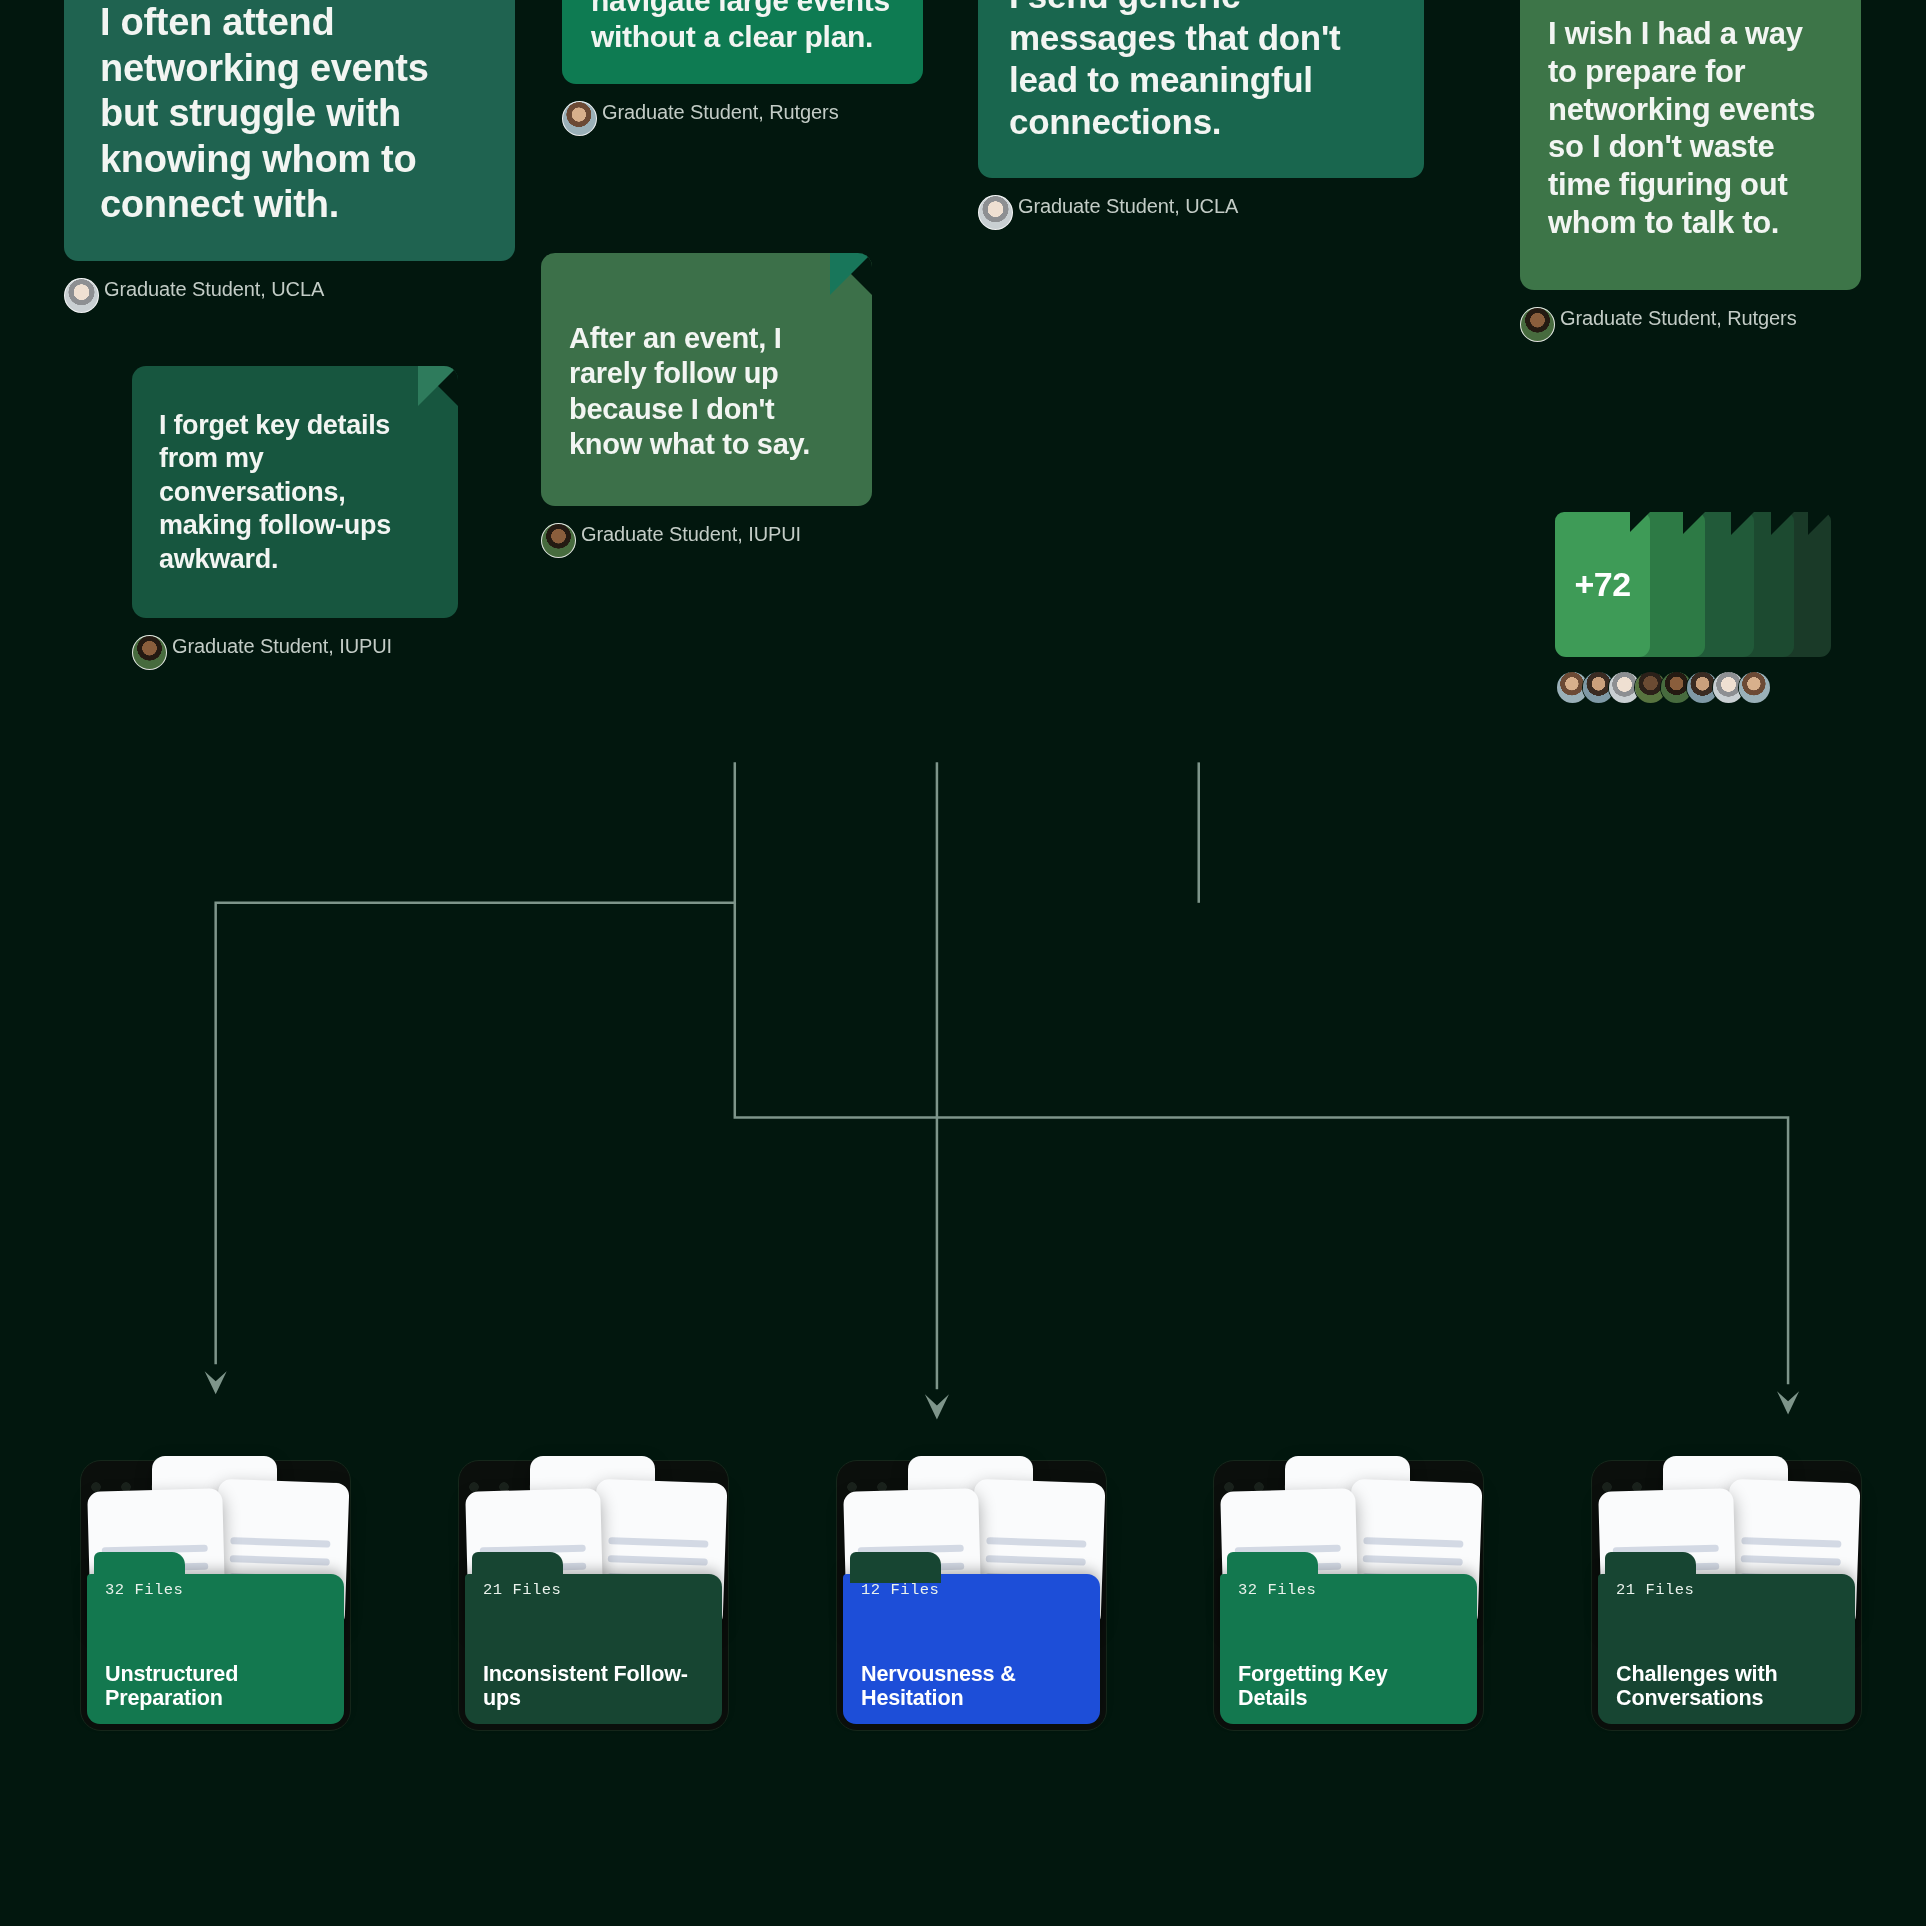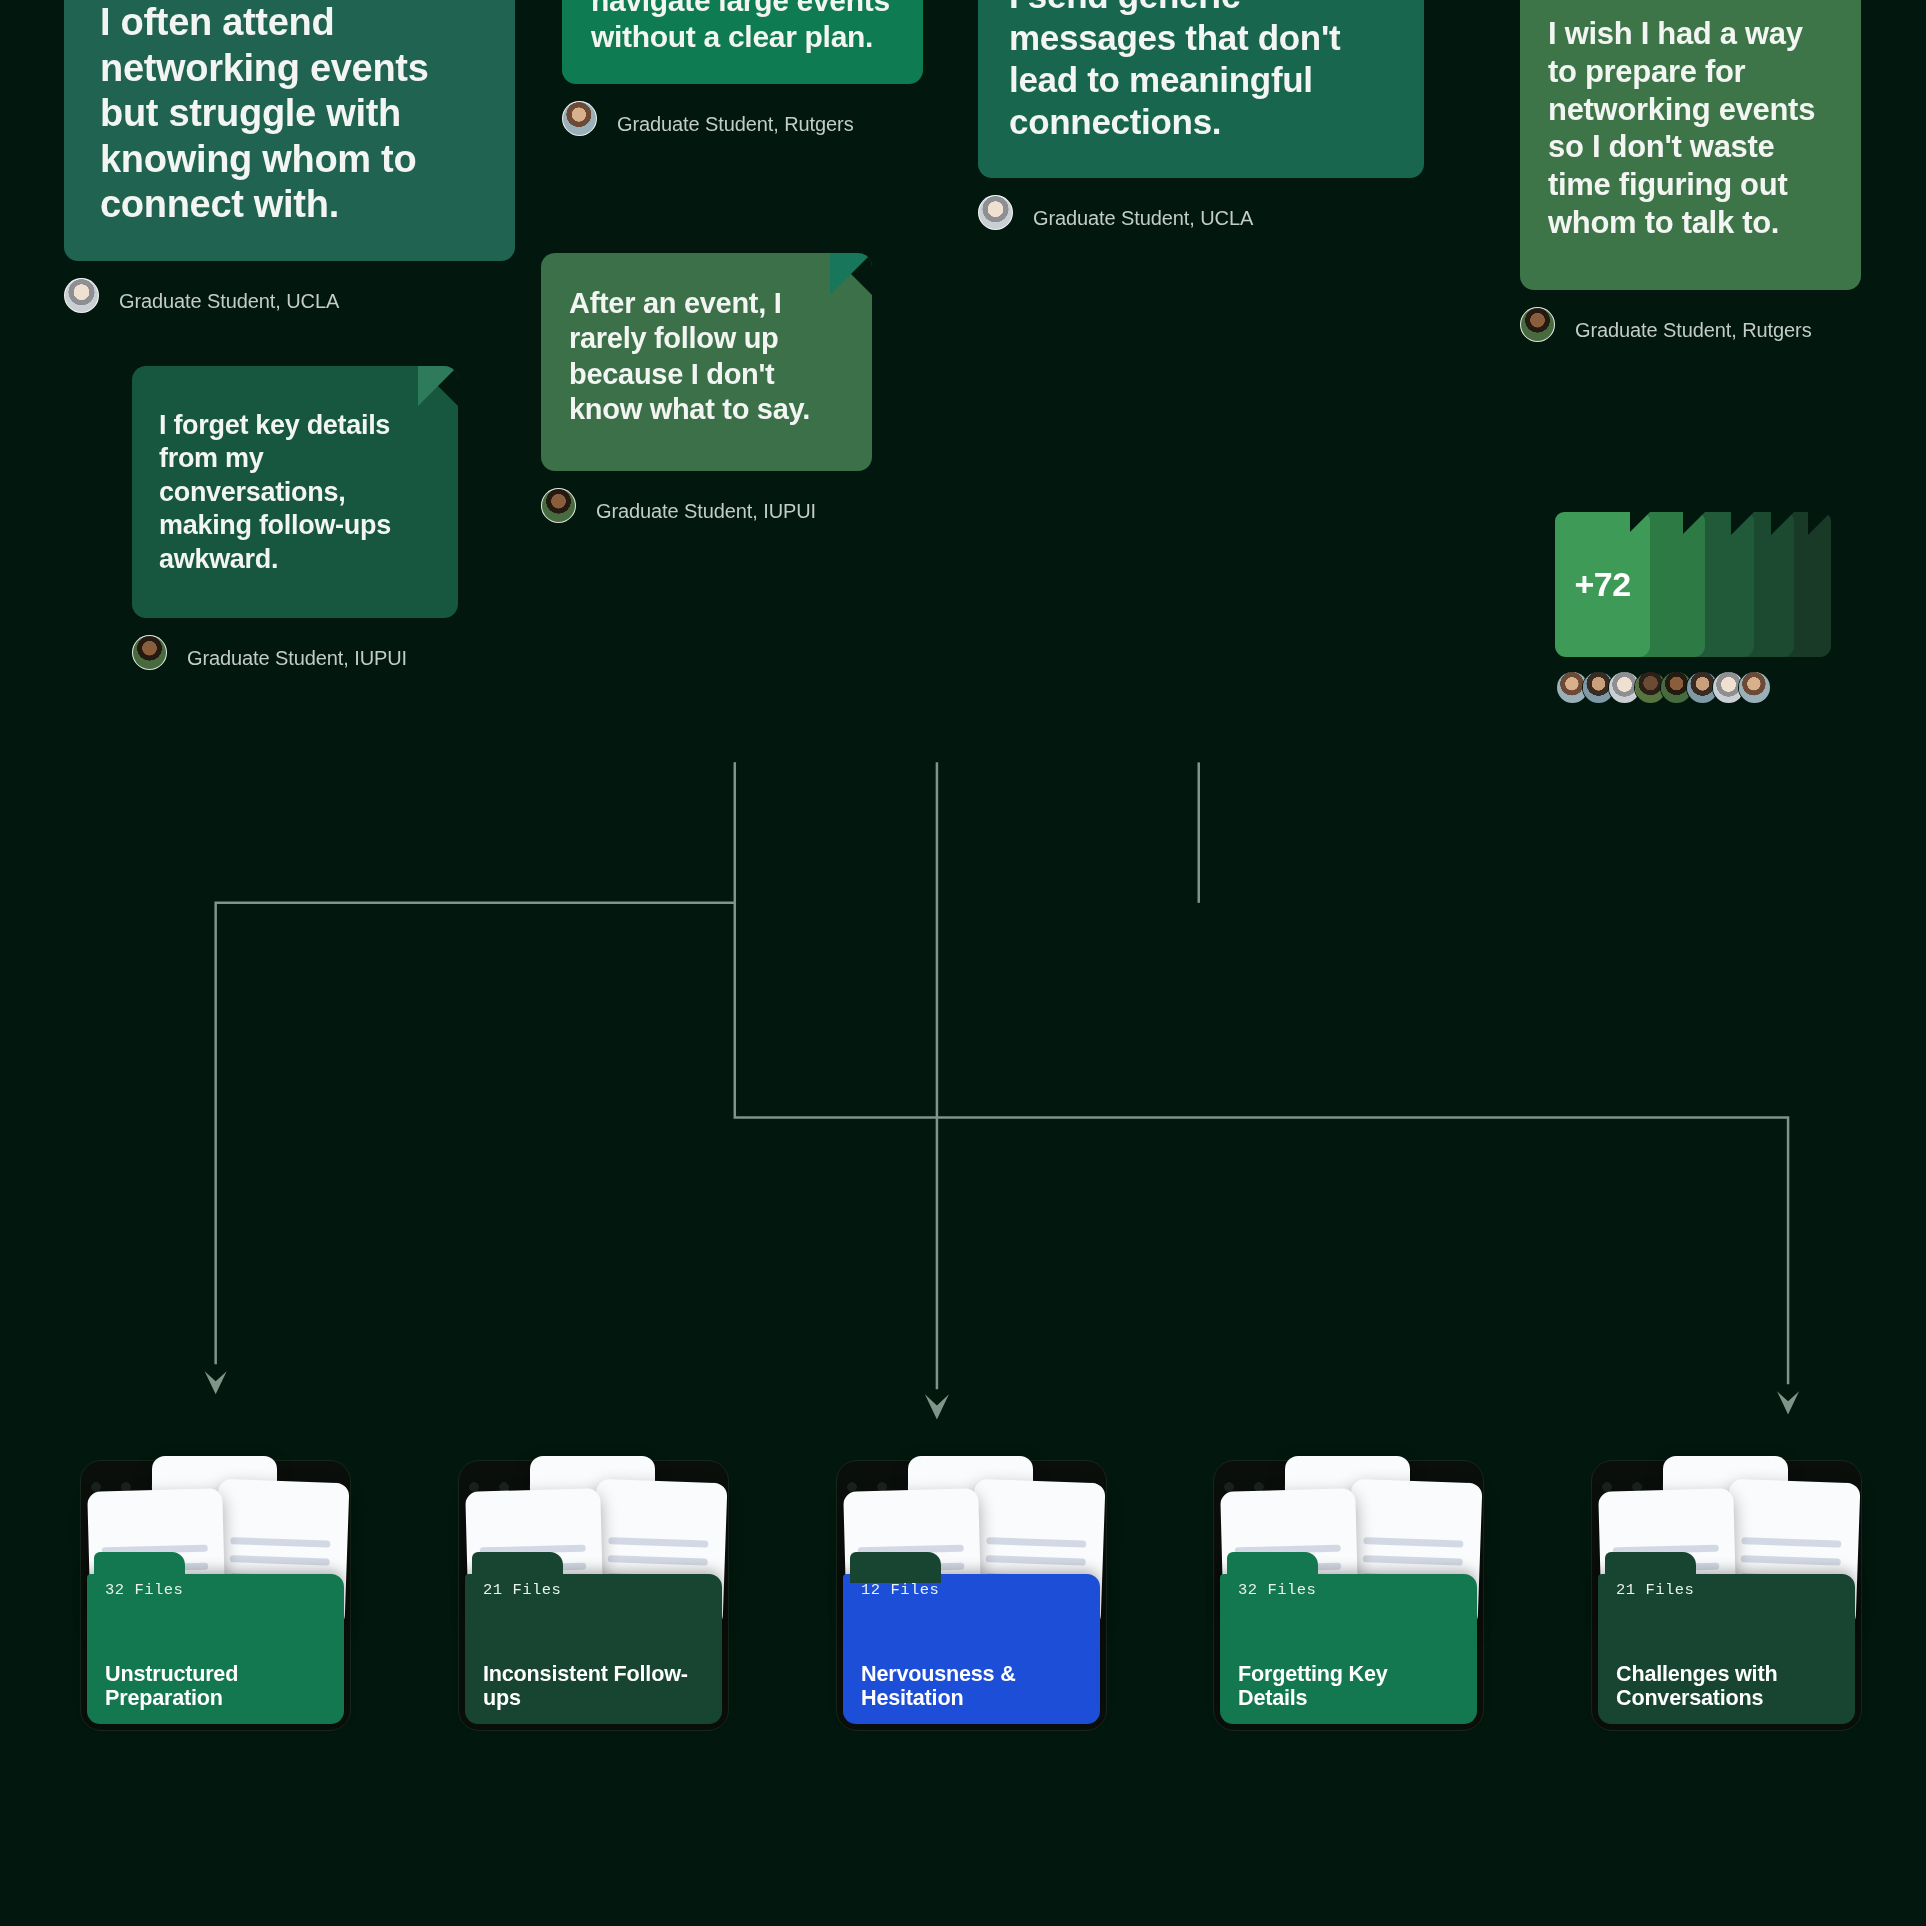--- a/index.html
+++ b/index.html
@@ -26,21 +26,21 @@
   .fold {
     position:absolute; top:0; right:0; z-index:3;
     width:0; height:0;
   }
   .fold .tri-bg {
     position:absolute; top:0; right:0;
     width:0; height:0;
     border-style:solid;
   }
 
-  .meta { display:flex; align-items:flex-end; gap:20px; margin-top:17px; }
+  .meta { display:flex; align-items:flex-start; gap:5px; margin-top:17px; }
   .meta .who {
     color:#C3CCC6; font-size:20px; font-weight:400; letter-spacing:-0.1px; white-space:nowrap;
   }
   .av {
     width:35px; height:35px; border-radius:50%;
     flex:0 0 auto;
     border:1.5px solid rgba(255,255,255,.85);
     background-size:cover; background-position:center;
     overflow:hidden; position:relative;
   }
@@ -205,21 +205,21 @@
       </span>
       <span class="txt">I forget key details from my conversations, making follow-ups awkward.</span>
     </div>
     <div class="meta">
       <span class="av f5"></span>
       <span class="who">Graduate Student, IUPUI</span>
     </div>
   </div>
 
   <div class="qcard" style="left:541px; top:253px; width:331px;">
-    <div class="bubble" style="width:331px; padding:33px 28px 43px 28px; font-size:29px; line-height:1.22; background:#3C7049;">
+    <div class="bubble" style="width:331px; padding:68px 28px 43px 28px; font-size:29px; line-height:1.22; background:#3C7049;">
       <span class="fold">
         <span class="tri-bg" style="border-width:0 42px 42px 0; border-color:transparent #02170E transparent transparent;"></span>
         <span class="tri-bg" style="border-width:42px 42px 0 0; border-color:#18765A transparent transparent transparent;"></span>
       </span>
       <span class="txt">After an event, I rarely follow up because I don't know what to say.</span>
     </div>
     <div class="meta">
       <span class="av f5"></span>
       <span class="who">Graduate Student, IUPUI</span>
     </div>

